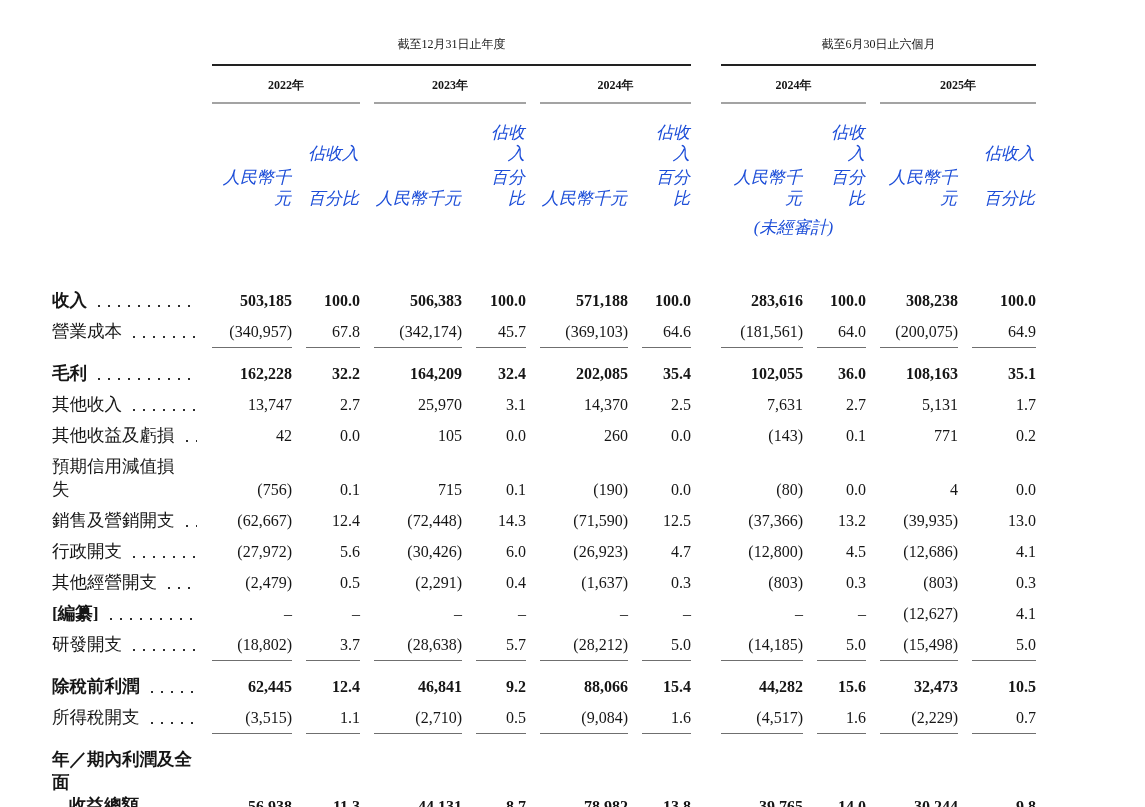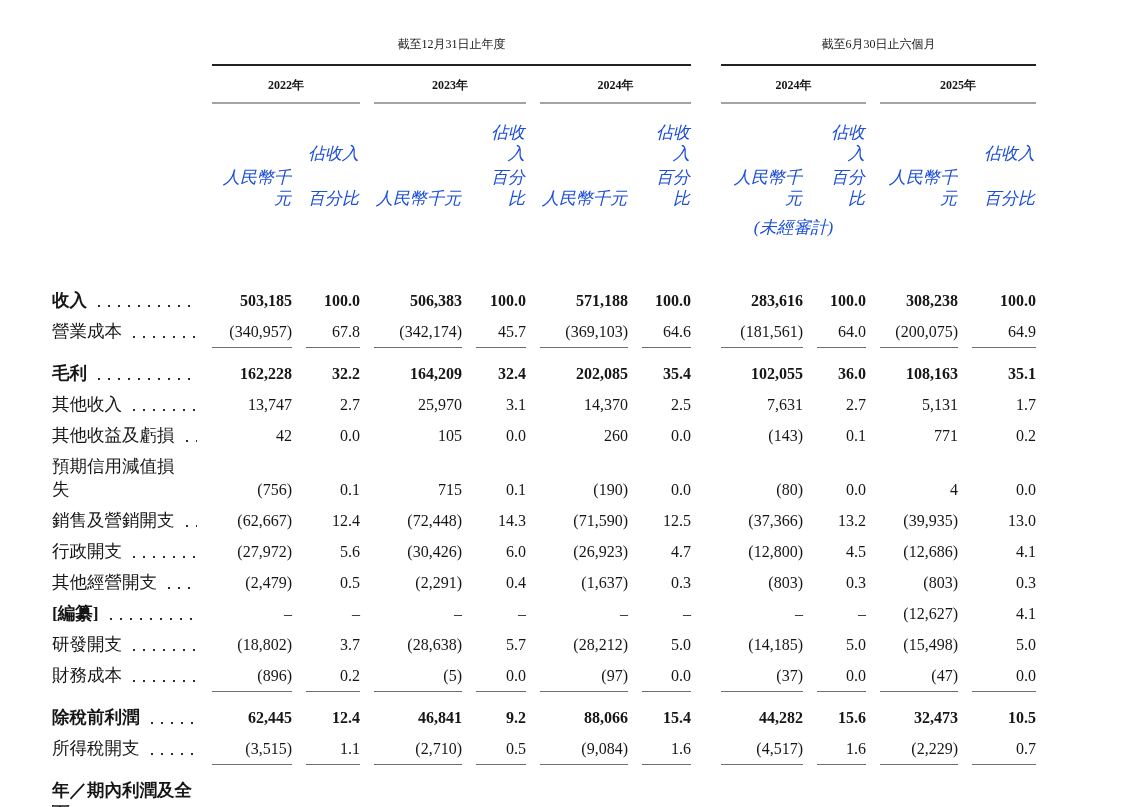--- a/index.html
+++ b/index.html
@@ -335,39 +335,20 @@
           <td class="num">(28,638)</td>
           <td class="num">5.7</td>
           <td class="num">(28,212)</td>
           <td class="num">5.0</td>
           <td></td>
           <td class="num">(14,185)</td>
           <td class="num">5.0</td>
           <td class="num">(15,498)</td>
           <td class="num">5.0</td>
         </tr>
-        <tr>
-          <td class="lbl">
-            <div class="leader">
-              <span>財務成本</span>
-              <span class="dots"></span>
-            </div>
-          </td>
-          <td class="num">(896)</td>
-          <td class="num">0.2</td>
-          <td class="num">(5)</td>
-          <td class="num">0.0</td>
-          <td class="num">(97)</td>
-          <td class="num">0.0</td>
-          <td></td>
-          <td class="num">(37)</td>
-          <td class="num">0.0</td>
-          <td class="num">(47)</td>
-          <td class="num">0.0</td>
-        </tr>
         <tr class="rule">
           <td></td>
           <td class="line"></td>
           <td class="line"></td>
           <td class="line"></td>
           <td class="line"></td>
           <td class="line"></td>
           <td class="line"></td>
           <td></td>
           <td class="line"></td>

